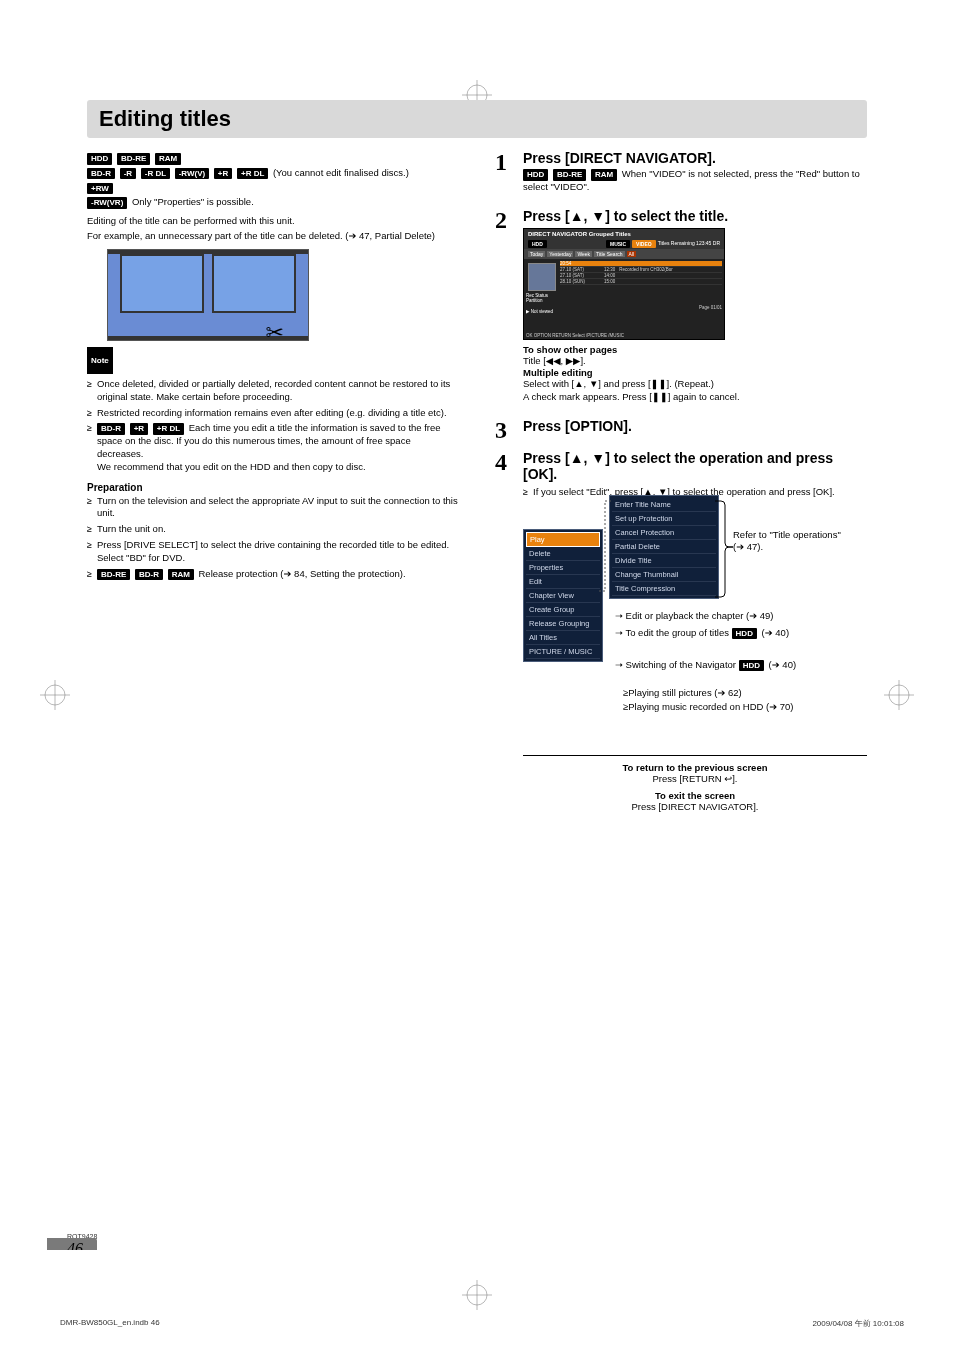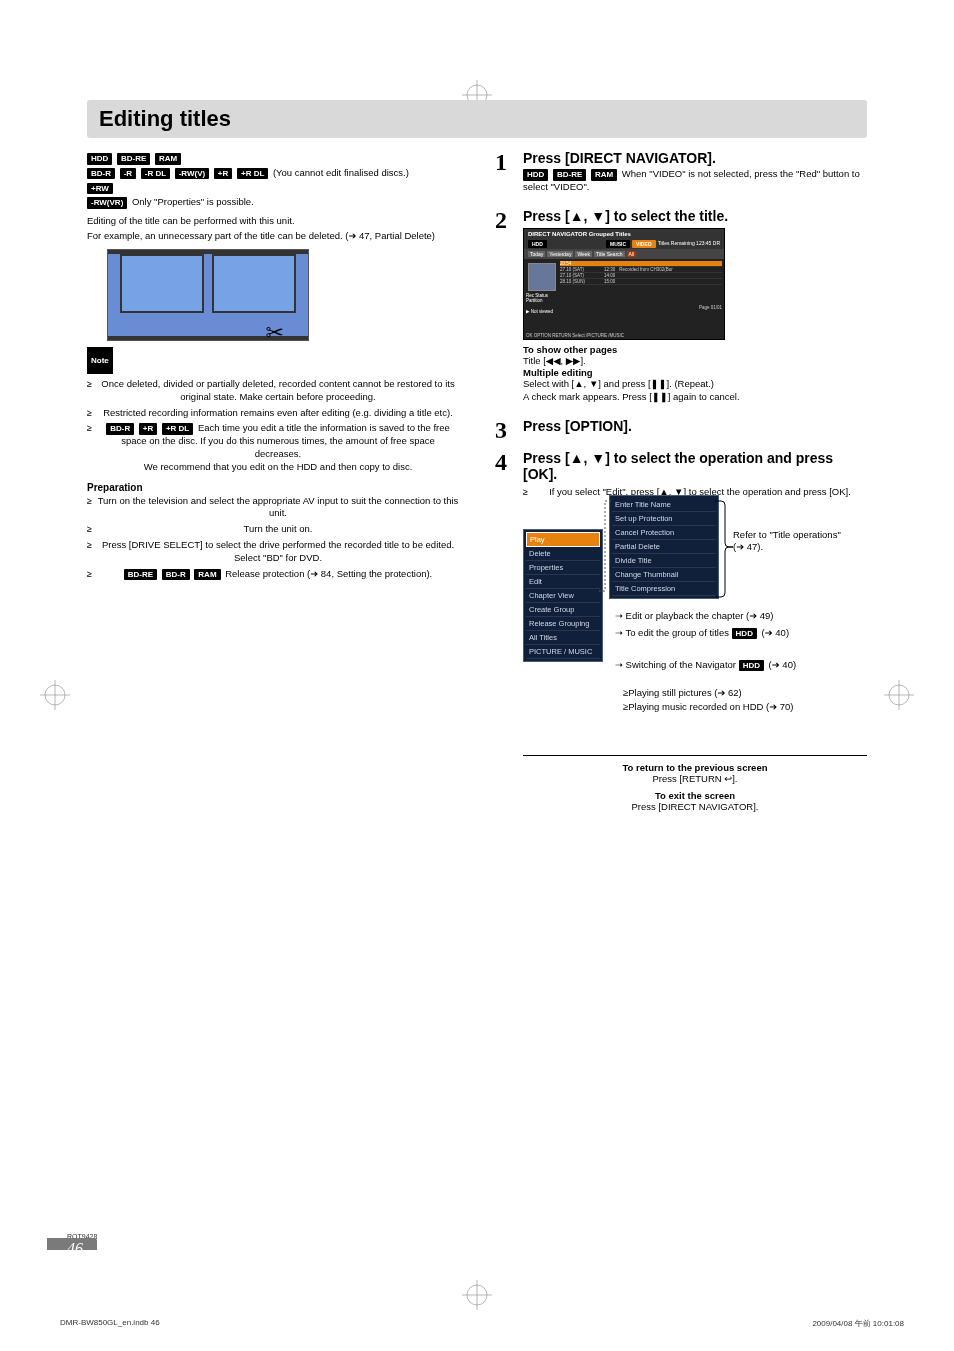--- a/index.html
+++ b/index.html
@@ -61,21 +61,20 @@
   .bullets {
     padding-left: 10px;
     margin: 2px 0;
   }
   .bullets li {
     font-size: 9.5px;
     line-height: 1.35;
     margin-bottom: 3px;
     list-style: none;
     position: relative;
-    text-align: center;
   }
   .bullets li::before {
     content: "≥";
     position: absolute;
     left: -10px;
     font-size: 9px;
   }
   .prep-head {
     font-weight: bold;
     font-size: 10px;
@@ -237,21 +236,21 @@
     font-size: 9.5px;
     text-align: center;
   }
   .page-foot {
     position: absolute;
     left: -40px;
     bottom: -10px;
   }
   .page-num-bg {
     background: #7a7a7a;
-    color: #ffffff;
+    color: #000000;
     font-style: italic;
     font-family: "Times New Roman", serif;
     font-size: 16px;
     padding: 2px 14px 2px 20px;
     border-radius: 0 3px 3px 0;
     display: inline-block;
   }
   .rqt {
     font-size: 7px;
     color: #333;
@@ -351,21 +350,21 @@
           <span class="tag">+R DL</span>
           <span> Each time you edit a title the information is saved to the free space on the disc. If you do this numerous times, the amount of free space decreases.</span><br>
           <span>We recommend that you edit on the HDD and then copy to disc.</span>
         </li>
       </ul>
 
       <div class="prep-head">Preparation</div>
       <ul class="bullets">
         <li>Turn on the television and select the appropriate AV input to suit the connection to this unit.</li>
         <li>Turn the unit on.</li>
-        <li>Press [DRIVE SELECT] to select the drive performed the recorded title to be edited. Select "BD" for DVD.</li>
+        <li>Press [DRIVE SELECT] to select the drive containing the recorded title to be edited. Select "BD" for DVD.</li>
         <li>
           <span class="tag">BD-RE</span>
           <span class="tag">BD-R</span>
           <span class="tag">RAM</span>
           <span> Release protection (➔ 84, Setting the protection).</span>
         </li>
       </ul>
     </div>
 
     <div class="col">

